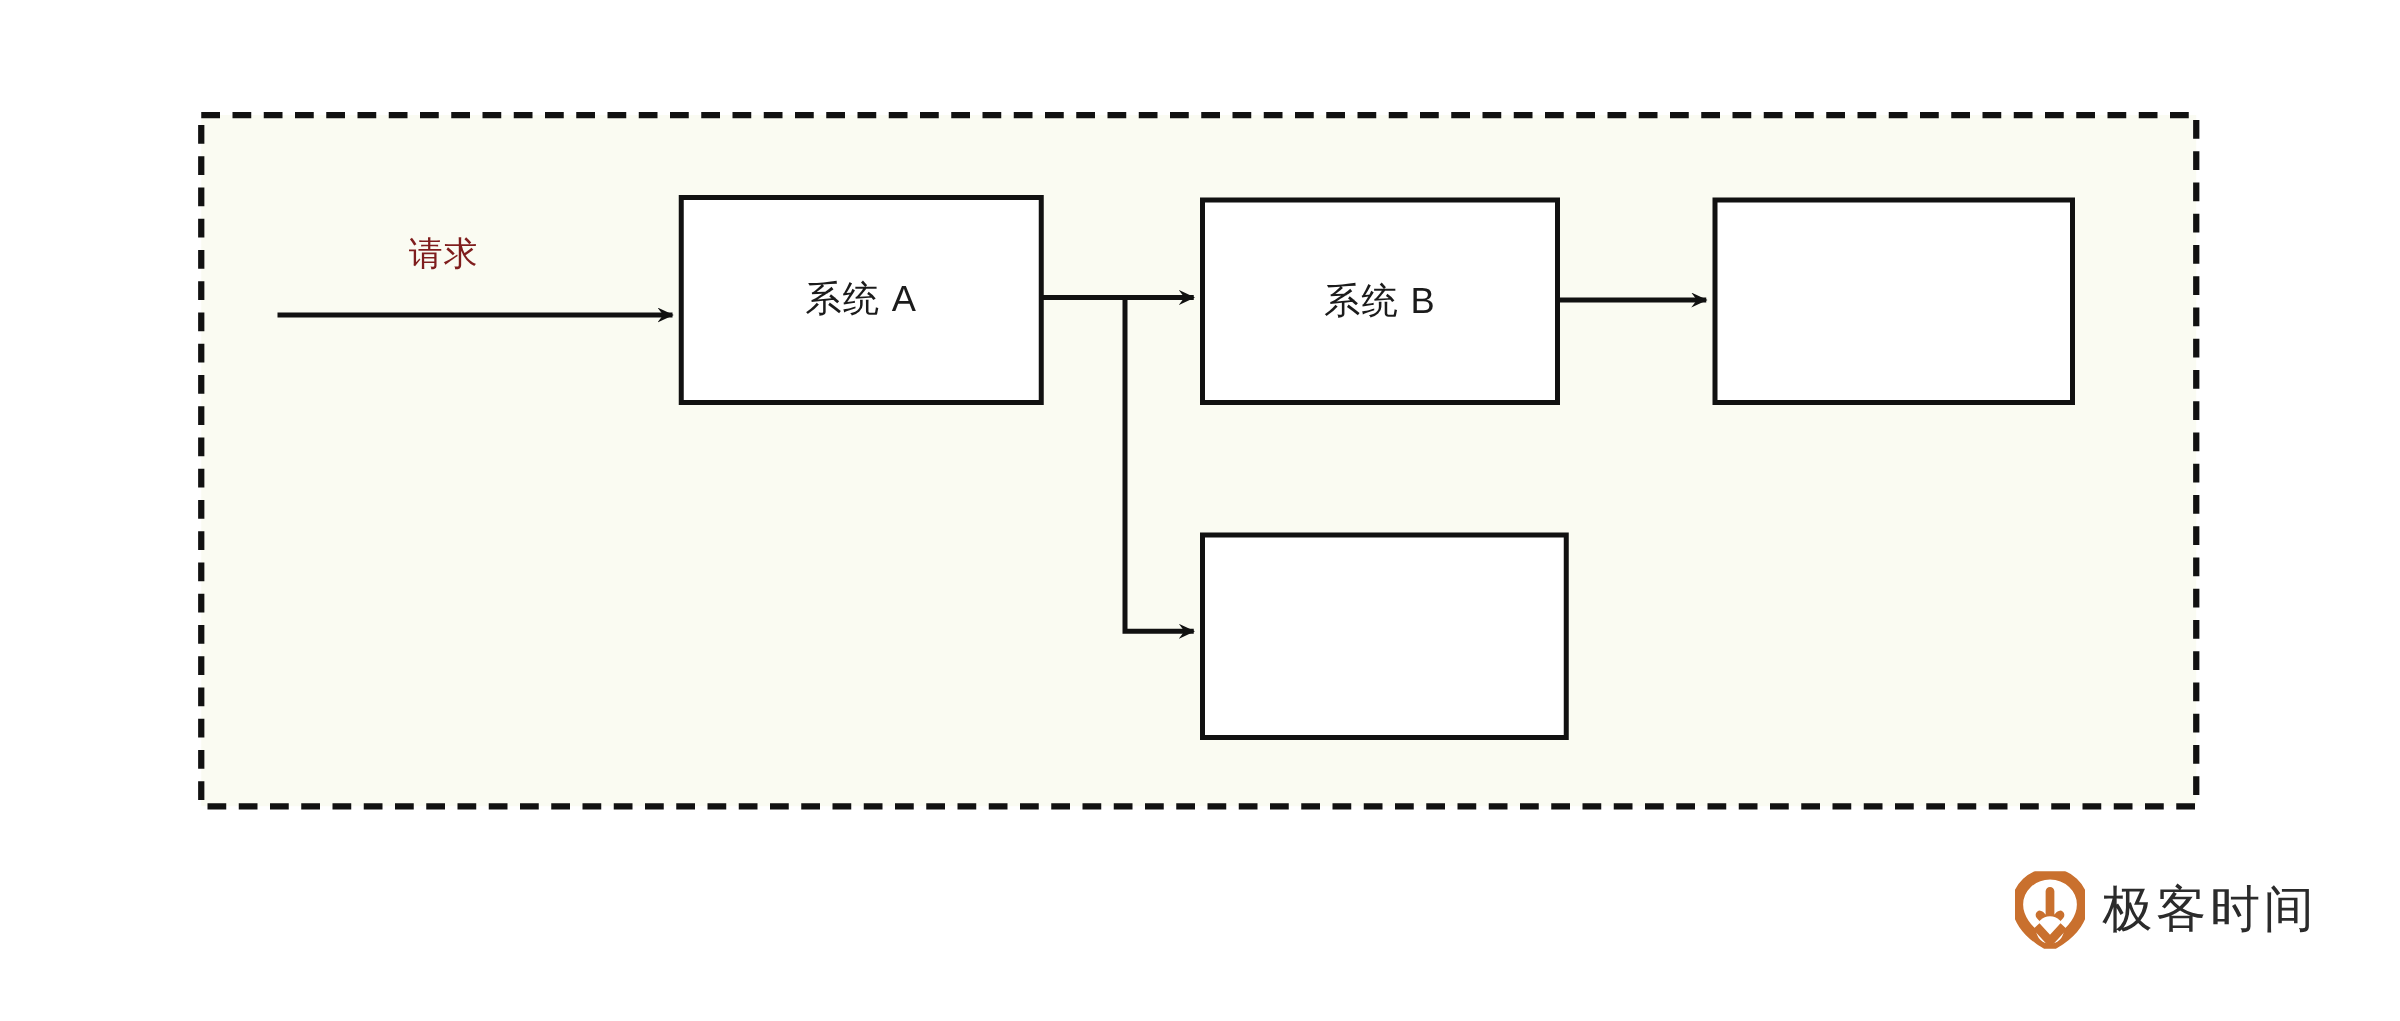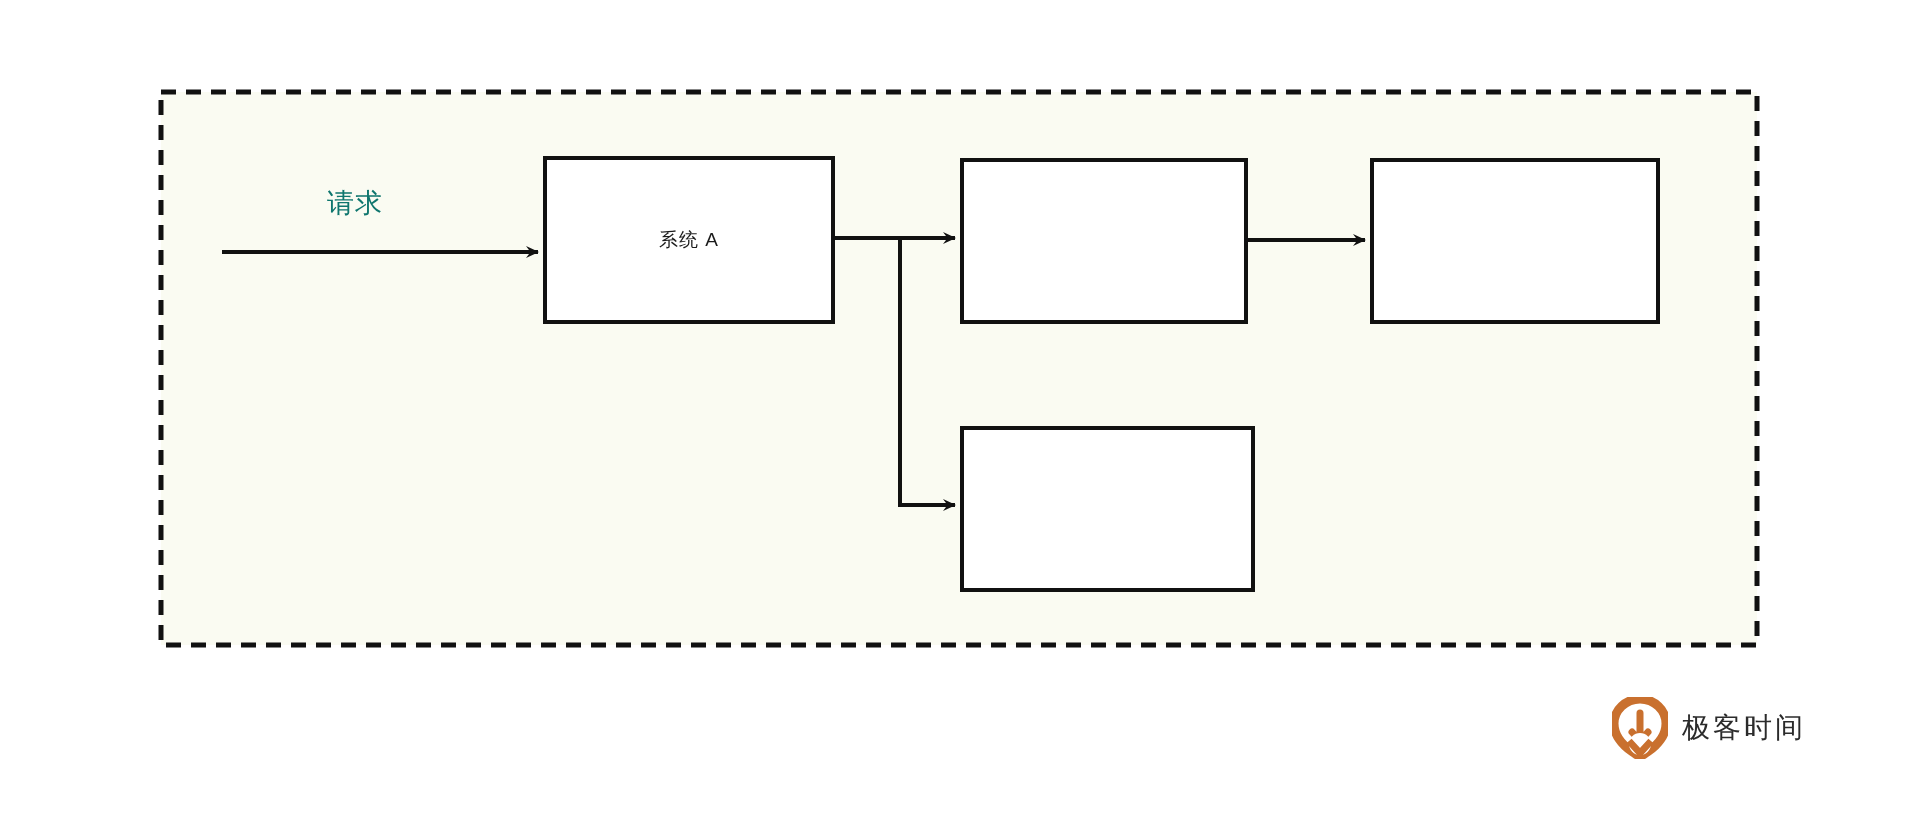--- a/index.html
+++ b/index.html
@@ -26,51 +26,51 @@
     left: 0;
     top: 0;
     width: 1920px;
     height: 817px;
   }
   .node-label {
     position: absolute;
     display: flex;
     align-items: center;
     justify-content: center;
-    font-size: 19px;
+    font-size: 29px;
     color: #1b1b1b;
     letter-spacing: 1px;
     font-family: "Liberation Sans", "DejaVu Sans", sans-serif;
     pointer-events: none;
     white-space: nowrap;
   }
   .edge-label {
     position: absolute;
     font-size: 27px;
-    color: #0f766e;
+    color: #7f1d1d;
     letter-spacing: 1px;
     white-space: nowrap;
   }
   .logo {
     position: absolute;
     left: 1612px;
     top: 692px;
     width: 250px;
     height: 72px;
     display: flex;
     align-items: center;
     gap: 14px;
   }
   .logo-mark {
     width: 56px;
     height: 62px;
     flex: none;
   }
   .logo-text {
-    font-size: 28px;
+    font-size: 40px;
     color: #2b2b2b;
     letter-spacing: 3px;
     font-family: "Liberation Sans", "DejaVu Sans", sans-serif;
     line-height: 1;
     white-space: nowrap;
   }
 </style>
 </head>
 <body>
 
@@ -93,20 +93,21 @@
 
     <line x1="1246" y1="240" x2="1365" y2="240" stroke="#111111" stroke-width="4" marker-end="url(#arrowhead)"></line>
 
     <rect x="545" y="158" width="288" height="164" fill="#FFFFFF" stroke="#111111" stroke-width="4"></rect>
     <rect x="962" y="160" width="284" height="162" fill="#FFFFFF" stroke="#111111" stroke-width="4"></rect>
     <rect x="1372" y="160" width="286" height="162" fill="#FFFFFF" stroke="#111111" stroke-width="4"></rect>
     <rect x="962" y="428" width="291" height="162" fill="#FFFFFF" stroke="#111111" stroke-width="4"></rect>
   </svg>
 
   <div class="node-label" style="left:545px; top:158px; width:288px; height:164px;">系统 A</div>
+  <div class="node-label" style="left:962px; top:160px; width:284px; height:162px;">系统 B</div>
 
   <div class="edge-label" style="left:327px; top:185px;">请求</div>
 
   <div class="logo">
     <svg class="logo-mark" viewBox="0 0 56 62">
       <path d="M28,2 C13.6,2 2,13.2 2,26.6 C2,37.4 9.6,47.6 20,54.6 C23.4,56.9 26.2,58.6 28,60 C29.8,58.6 32.6,56.9 36,54.6 C46.4,47.6 54,37.4 54,26.6 C54,13.2 42.4,2 28,2 Z" fill="none" stroke="#C9702E" stroke-width="9"></path>
       <path d="M28,16 L28,44 M28,44 L20,35 M28,44 L36,35" fill="none" stroke="#C9702E" stroke-width="7" stroke-linecap="round" stroke-linejoin="round"></path>
       <circle cx="28" cy="47" r="11" fill="#FFFFFF"></circle>
       <path d="M17,44 L28,56 L39,44" fill="none" stroke="#C9702E" stroke-width="7"></path>
     </svg>

